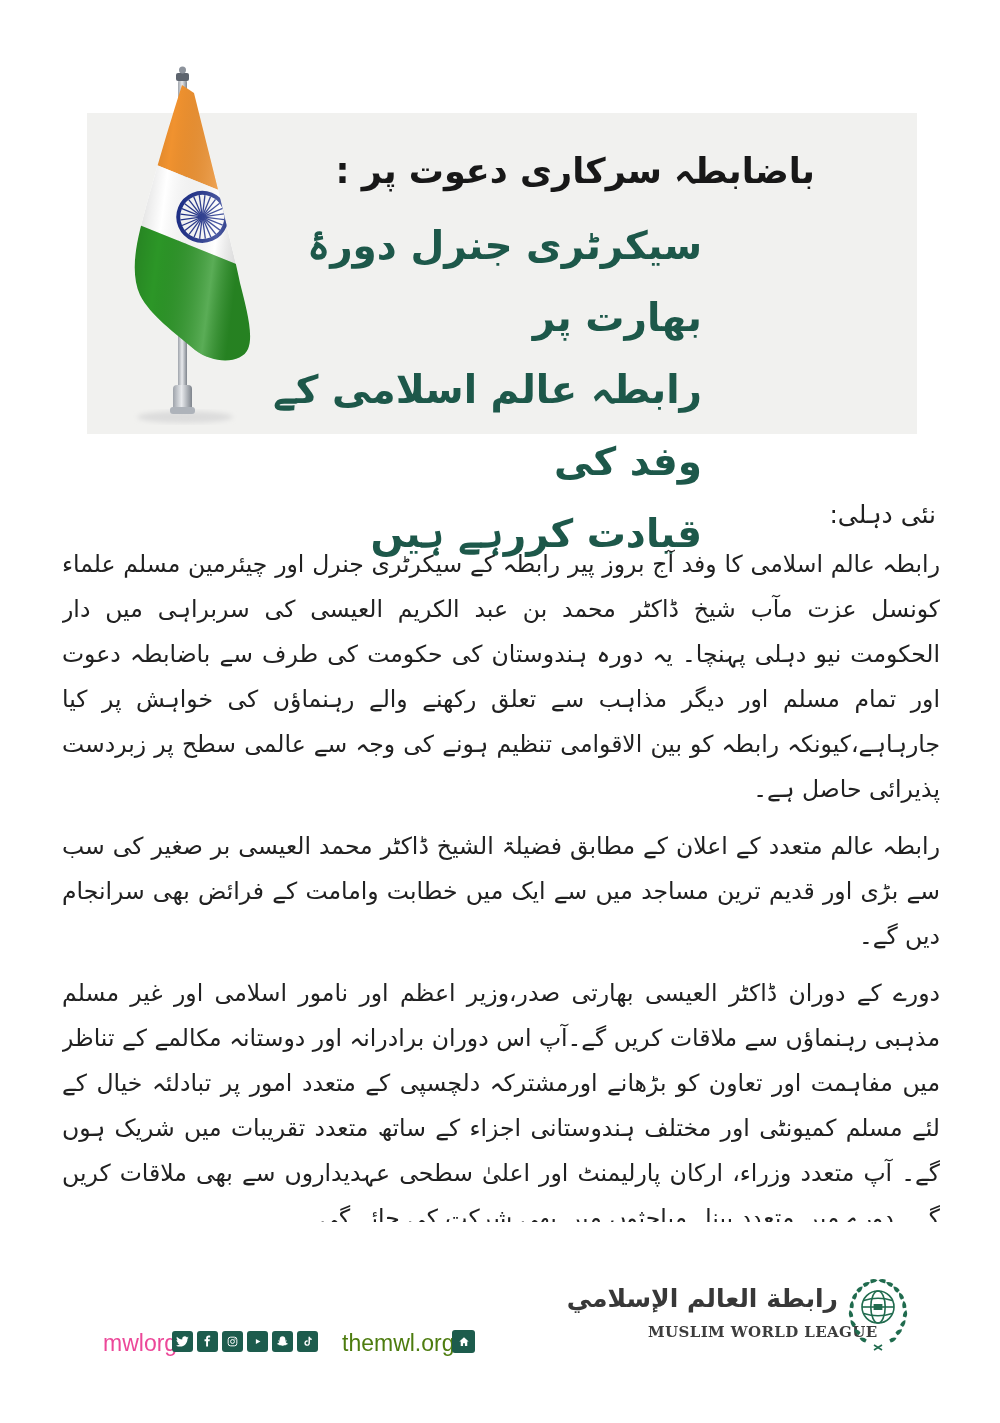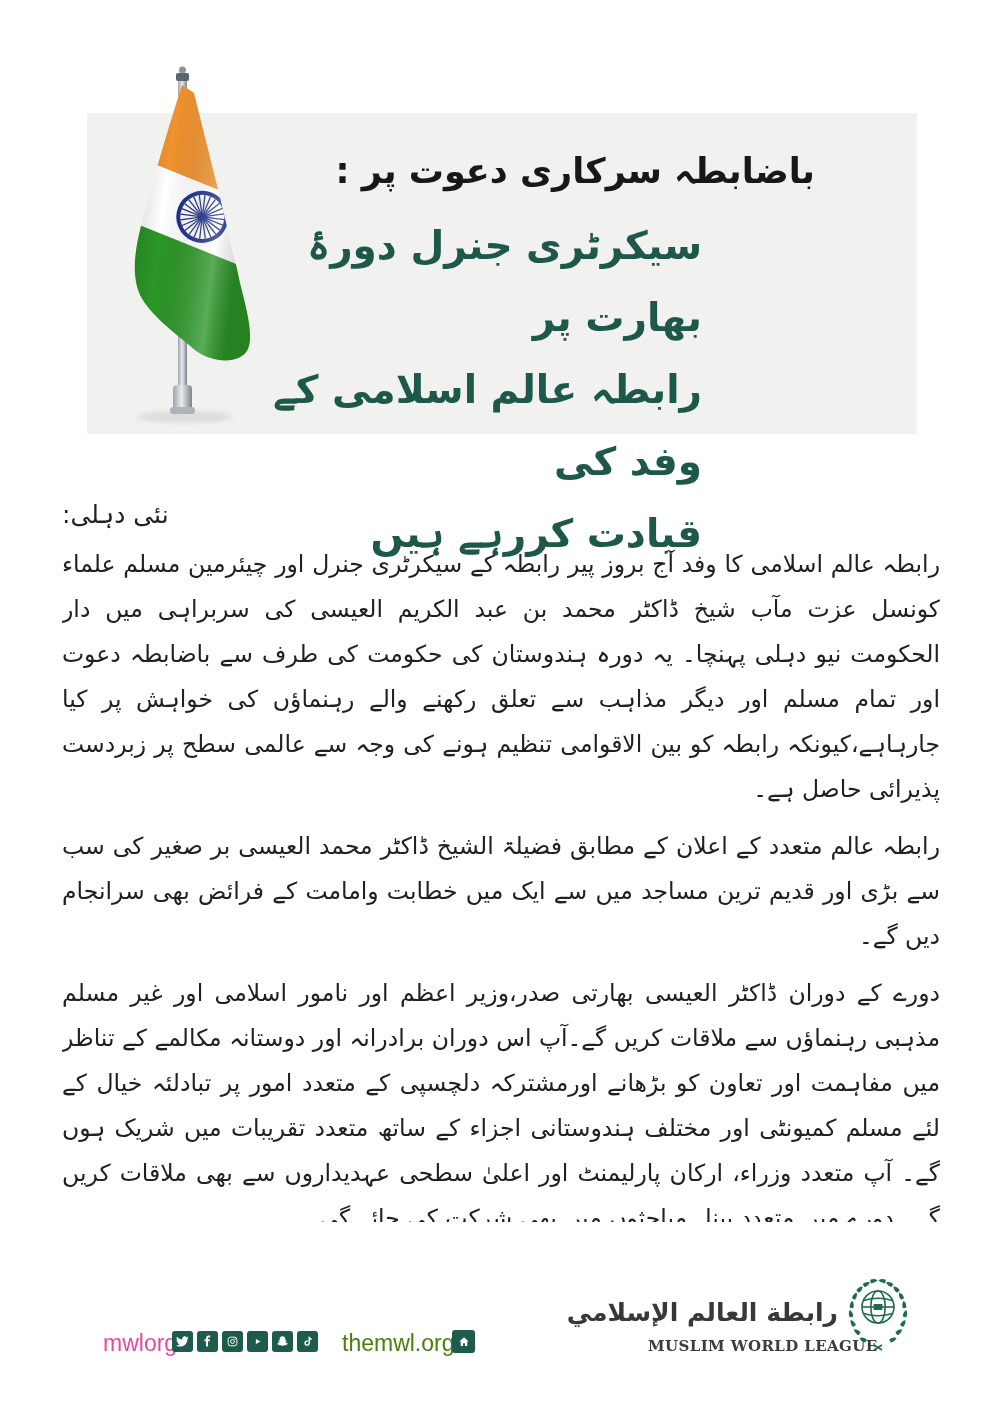--- a/index.html
+++ b/index.html
@@ -8,34 +8,34 @@
   
   .banner{position:absolute;left:87px;top:113px;width:830px;height:321px;background:#f1f1ef;}
   .flag{position:absolute;left:70px;top:55px;width:240px;height:390px;}
   .kicker{position:absolute;left:255px;top:133px;width:560px;height:76px;direction:rtl;
           font-size:35px;font-weight:bold;color:#181818;line-height:76px;}
   .headline{position:absolute;left:250px;top:210px;width:452px;direction:rtl;text-align:right;
             font-size:39px;font-weight:bold;color:#1d584a;line-height:72px;}
   
   .article{position:absolute;left:62px;top:492px;width:878px;height:730px;direction:rtl;
            color:#212121;overflow:hidden;}
-  .dateline{font-size:25px;line-height:46px;margin:0 16px 4px 0;text-align:left;}
+  .dateline{font-size:25px;line-height:46px;margin:0 4px 4px 0;text-align:right;}
   .article p{margin:0 0 12px 0;font-size:23.5px;line-height:45px;text-align:justify;}
   
   .handle{position:absolute;left:103px;top:1330px;font-family:"Liberation Sans",sans-serif;
           font-size:23px;color:#ec4899;}
   .social-row{position:absolute;left:172px;top:1331px;display:flex;gap:4px;}
   .sq{width:21px;height:21px;border-radius:3px;background:#1d5c4d;display:flex;
       align-items:center;justify-content:center;color:#fff;}
   .sq svg{display:block;}
   .website{position:absolute;left:342px;top:1330px;font-family:"Liberation Sans",sans-serif;
            font-size:23px;color:#4d7c0f;}
   .home-sq{position:absolute;left:452px;top:1330px;width:23px;height:23px;border-radius:3px;
            background:#1d5c4d;display:flex;align-items:center;justify-content:center;}
-  .logo{position:absolute;left:648px;top:1279px;display:flex;align-items:flex-end;gap:8px;}
+  .logo{position:absolute;left:648px;top:1279px;display:flex;align-items:flex-start;gap:8px;}
   .logo-texts{width:190px;text-align:center;}
   .logo-ar{font-family:"DejaVu Sans",sans-serif;font-size:25px;font-weight:bold;color:#383838;
            line-height:40px;direction:rtl;white-space:nowrap;}
   .logo-en{font-family:"DejaVu Serif",serif;font-size:15px;font-weight:bold;color:#3d3d3d;
            letter-spacing:.4px;white-space:nowrap;margin-top:4px;}
 </style>
 </head>
 <body>
 
 <div class="page">

